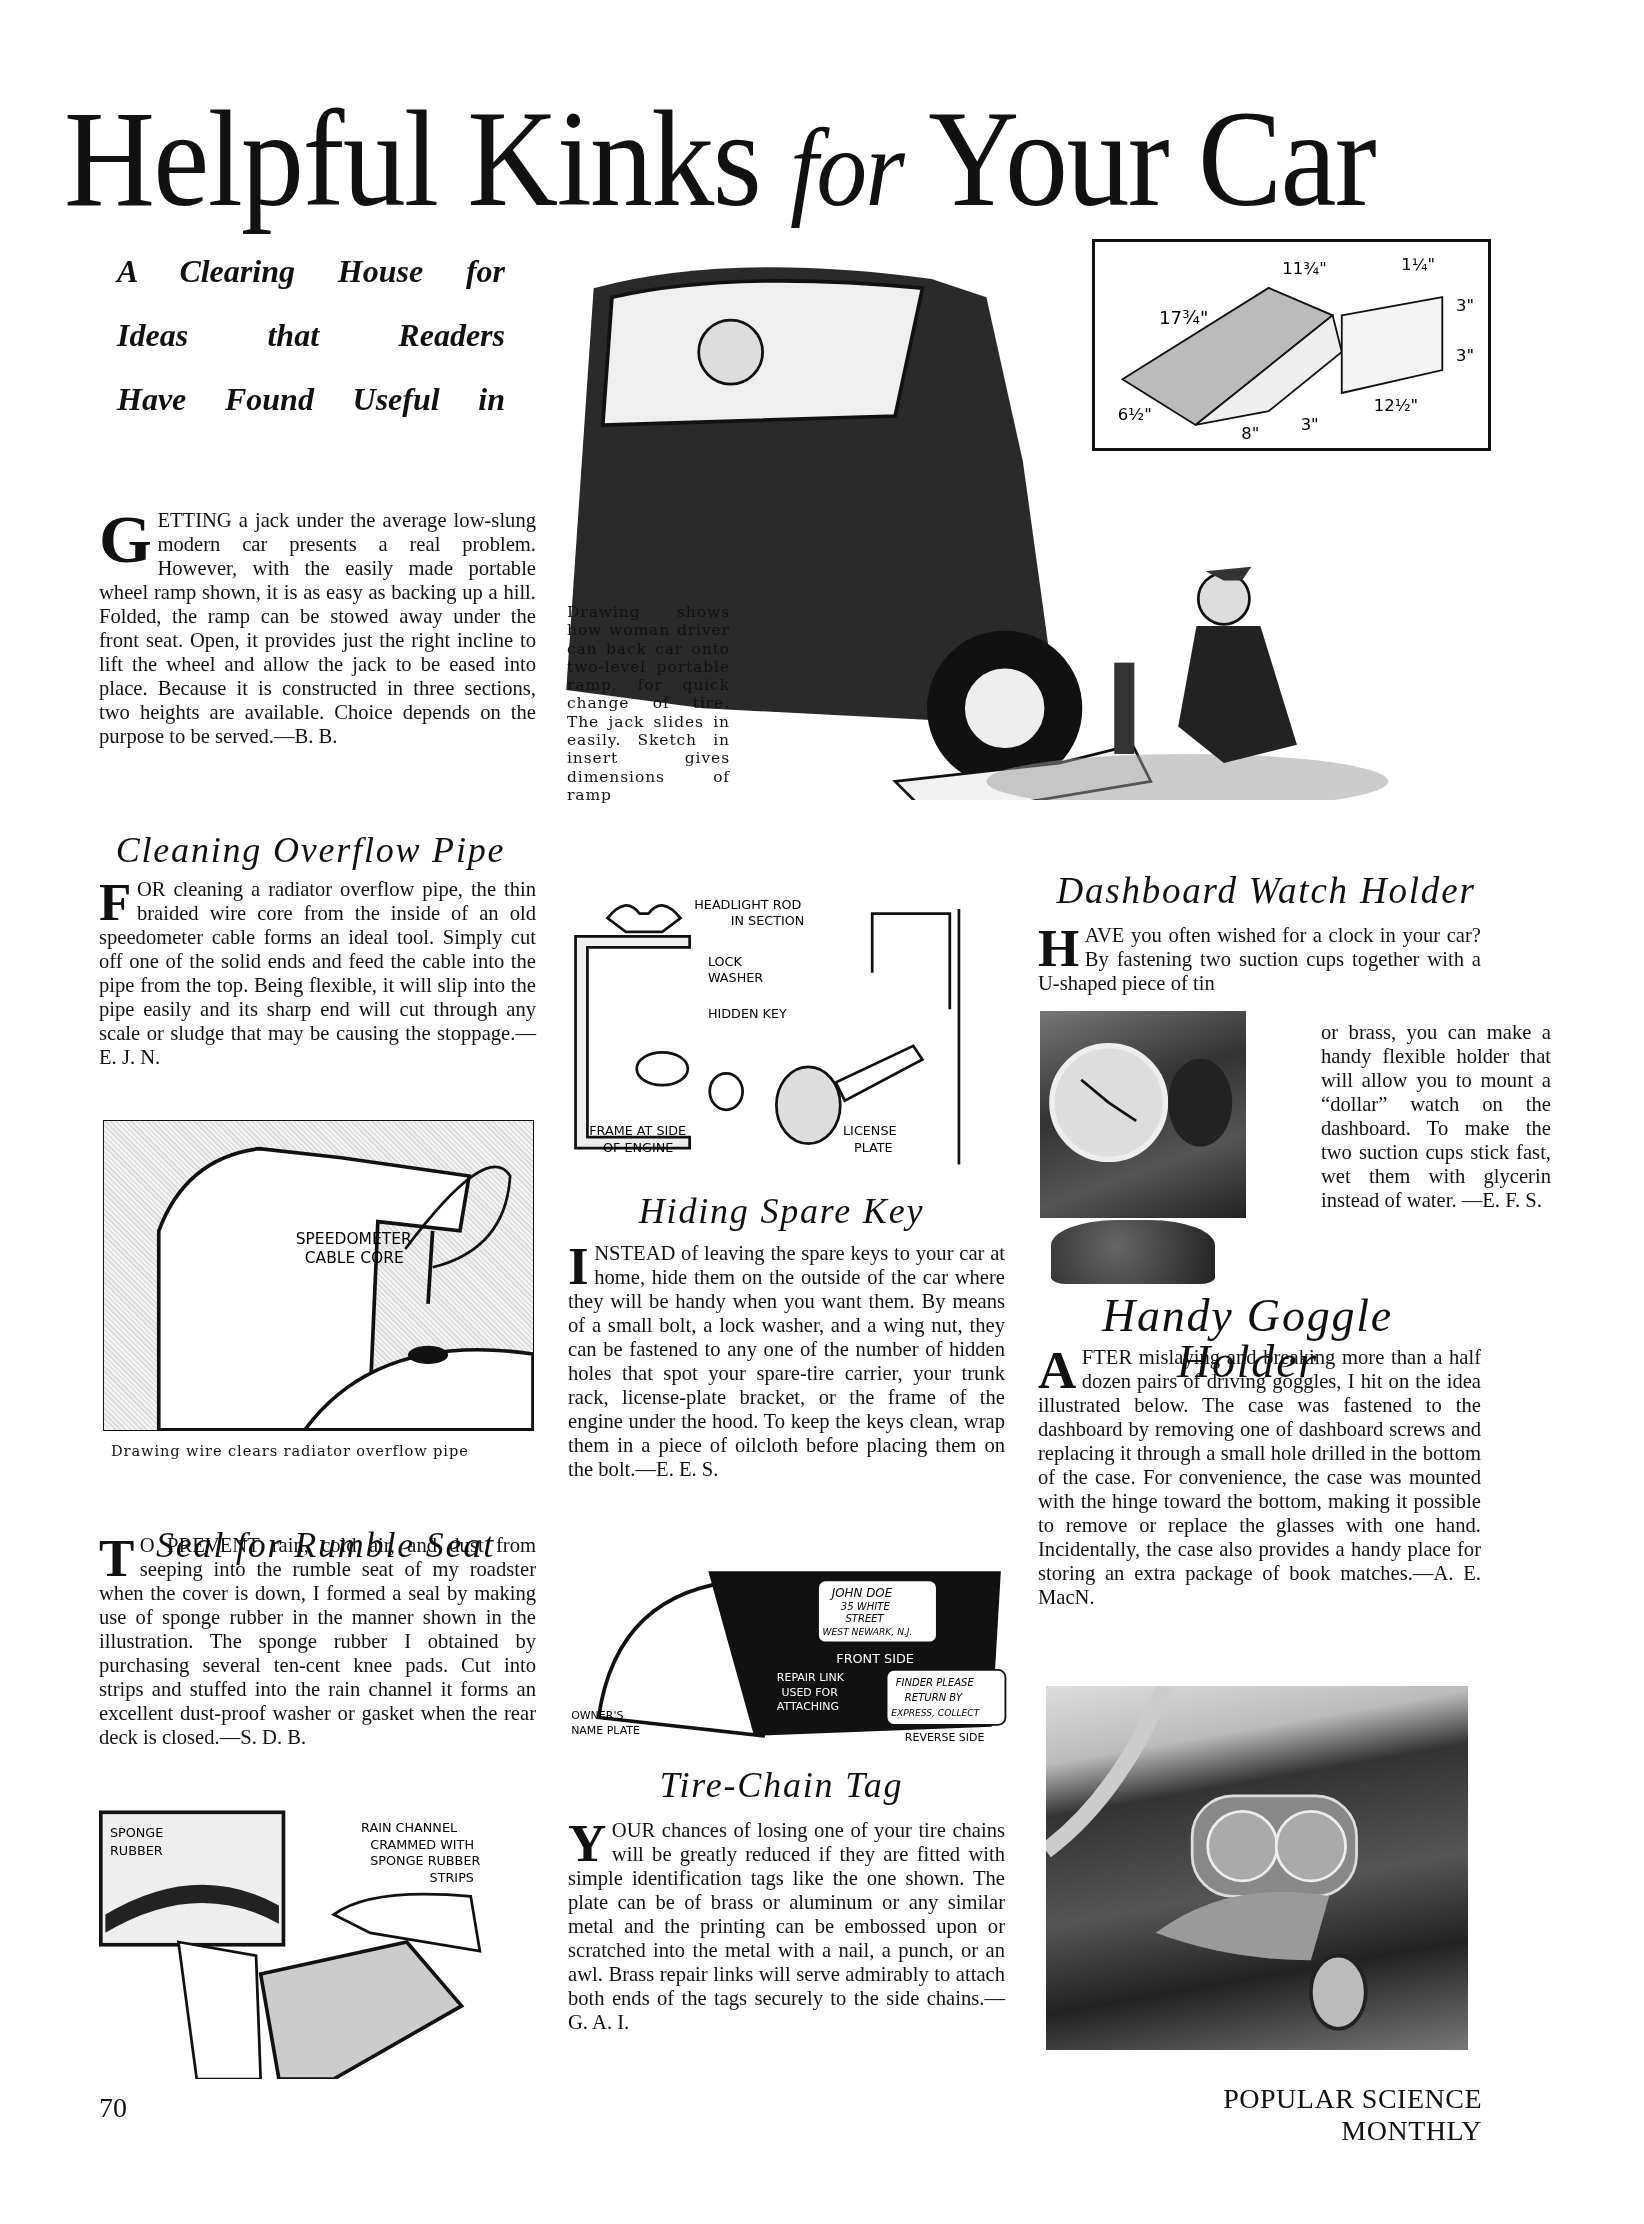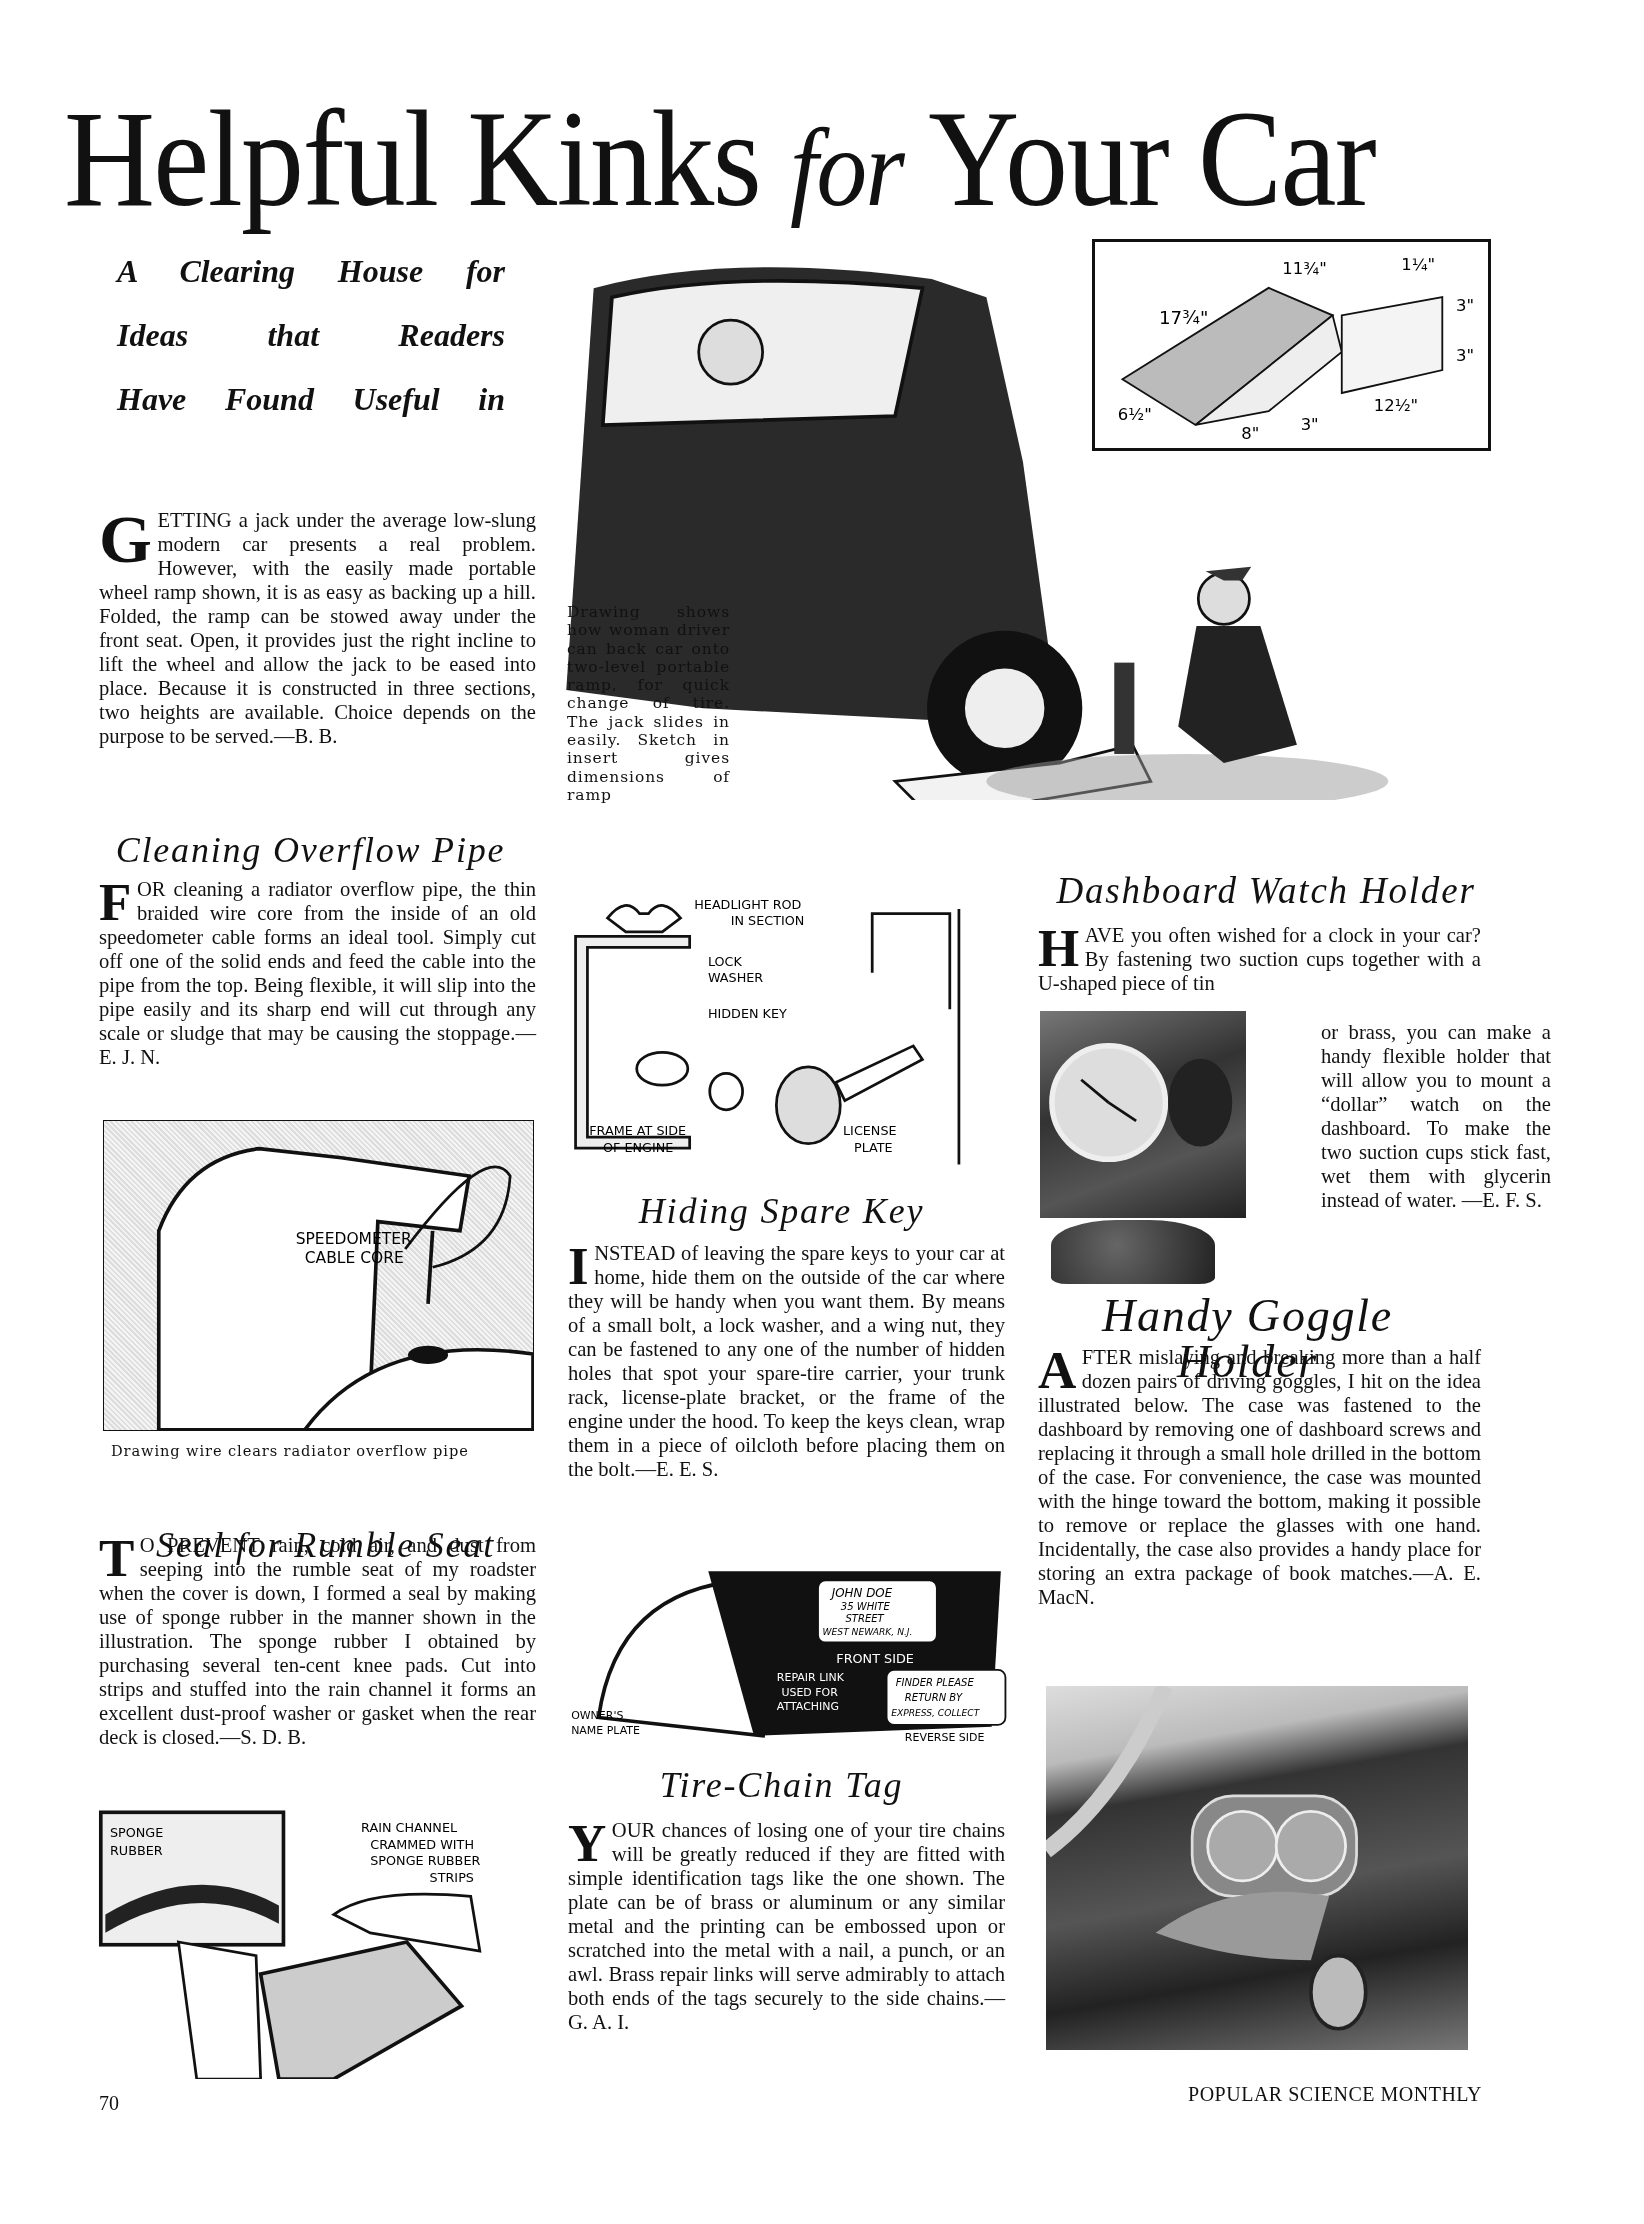--- a/index.html
+++ b/index.html
@@ -13,21 +13,21 @@
           line-height:64px; text-align:justify; text-align-last:justify; }
   .deck div { text-align:justify; text-align-last:justify; }
   .body { font-size:20.6px; line-height:24px; text-align:justify; hyphens:manual; }
   .body p { margin:0; }
   .dropcap { float:left; font-size:68px; line-height:55px; margin:3.7px 5.5px -3.7px 0; font-weight:bold; }
   .dropcap.sm { font-size:53px; line-height:42px; }
   .sechead { font-style:italic; font-size:36px; letter-spacing:1.8px; text-align:center; line-height:46px; }
   .caption { font-size:15.5px; line-height:18.3px; letter-spacing:0.9px; text-align:justify; font-family:"DejaVu Serif",serif; }
   .figure { border:1.8px solid #111; background:repeating-linear-gradient(45deg,#ddd 0 1.8px,#f4f4f4 1.8px 3.7px); }
   .photo { background:linear-gradient(160deg,#777 0%,#333 40%,#555 70%,#222 100%); }
-  .folio { font-size:20px; }
+  .folio { font-size:28px; }
   svg text { font-family:"DejaVu Sans","Liberation Sans",sans-serif; }
 </style>
 </head>
 <body>
 
 <div class="abs title">
   <span>Helpful Kinks</span>
   <span class="for">for</span>
   <span>Your Car</span>
 </div>

